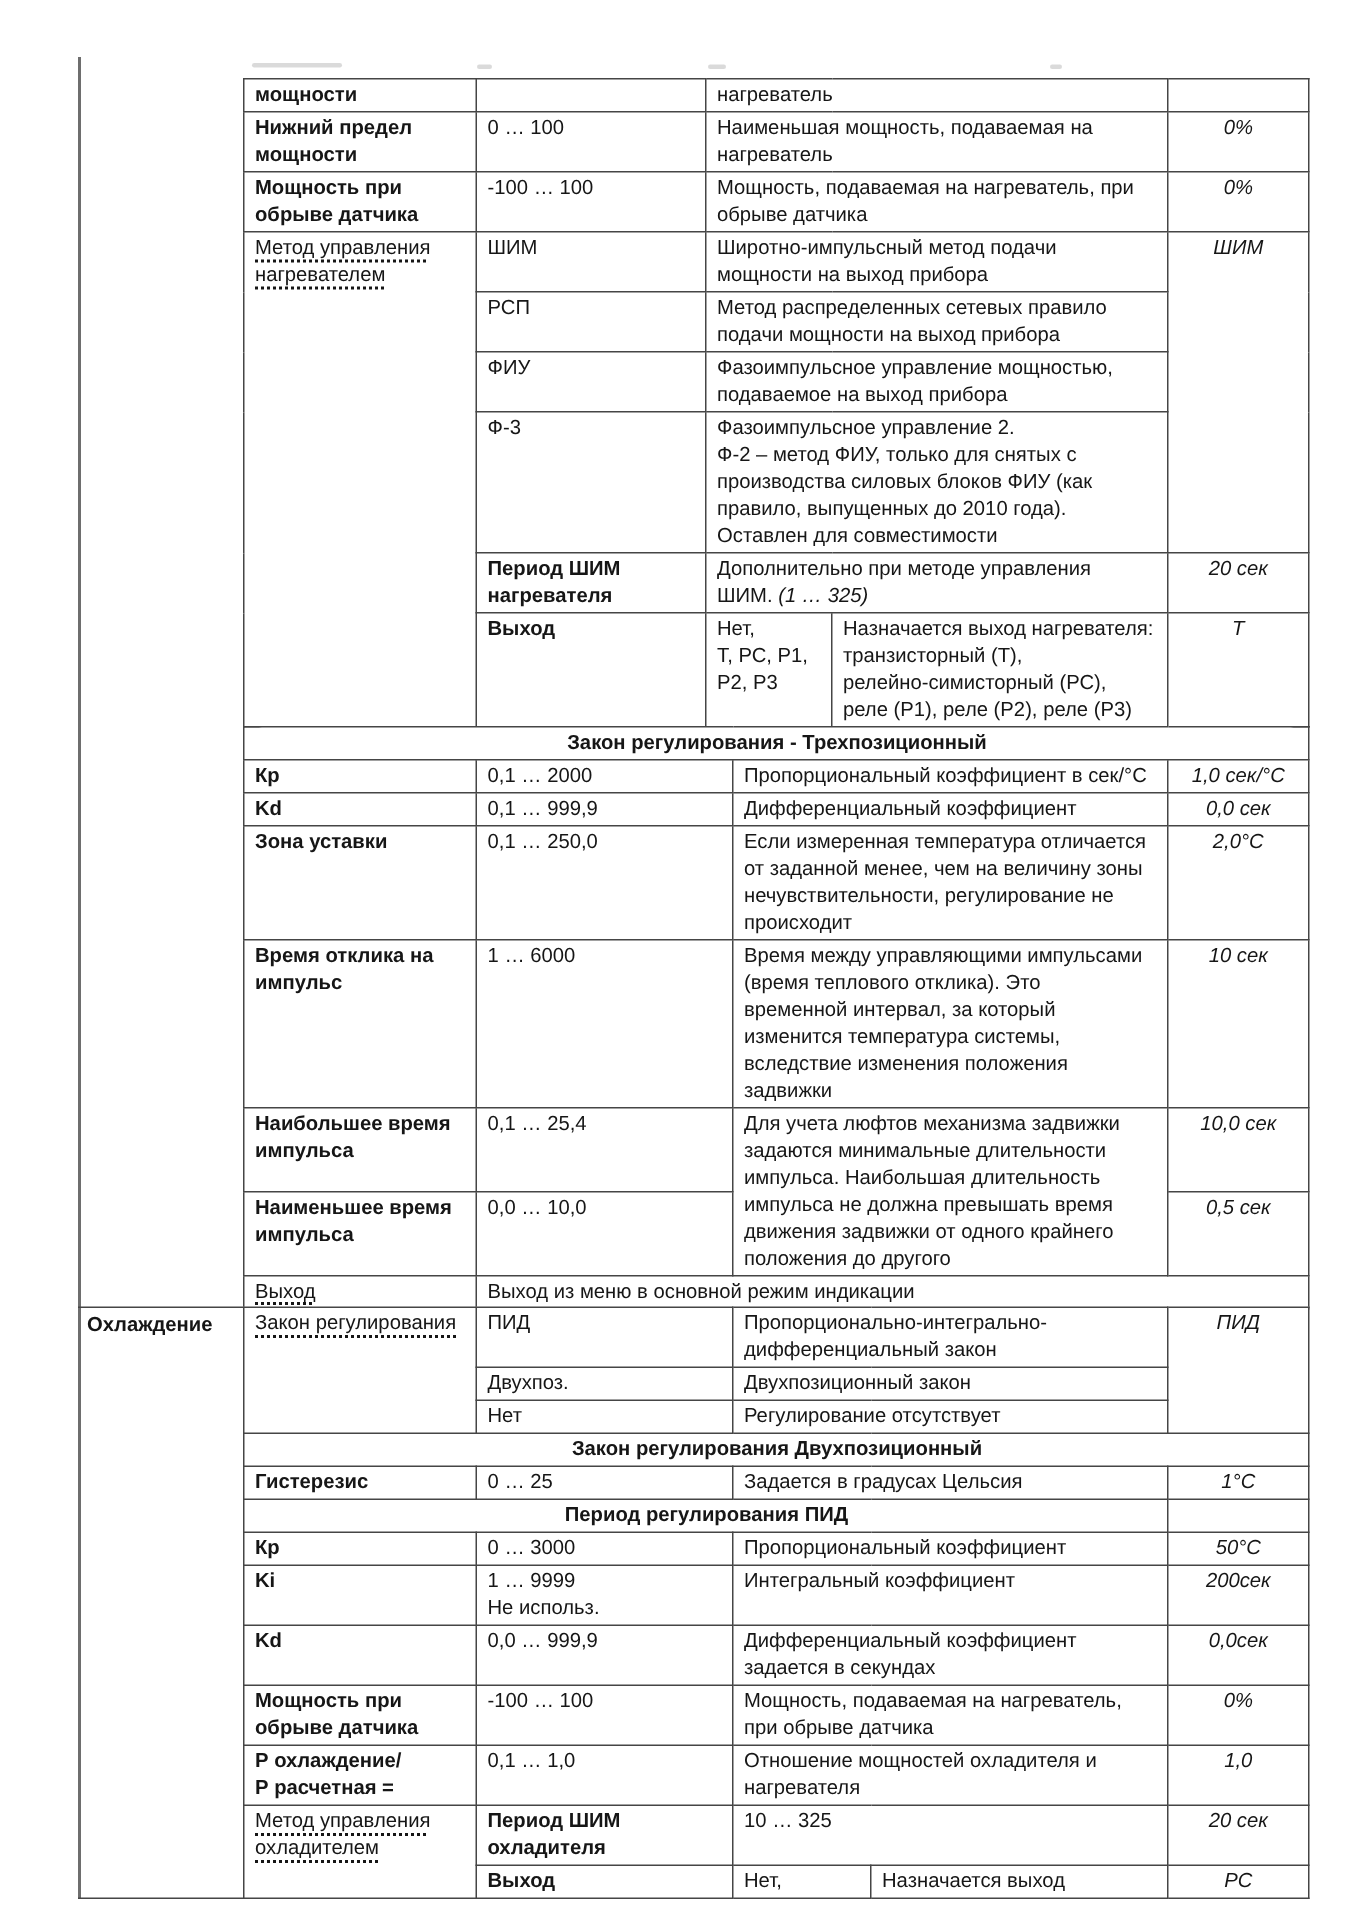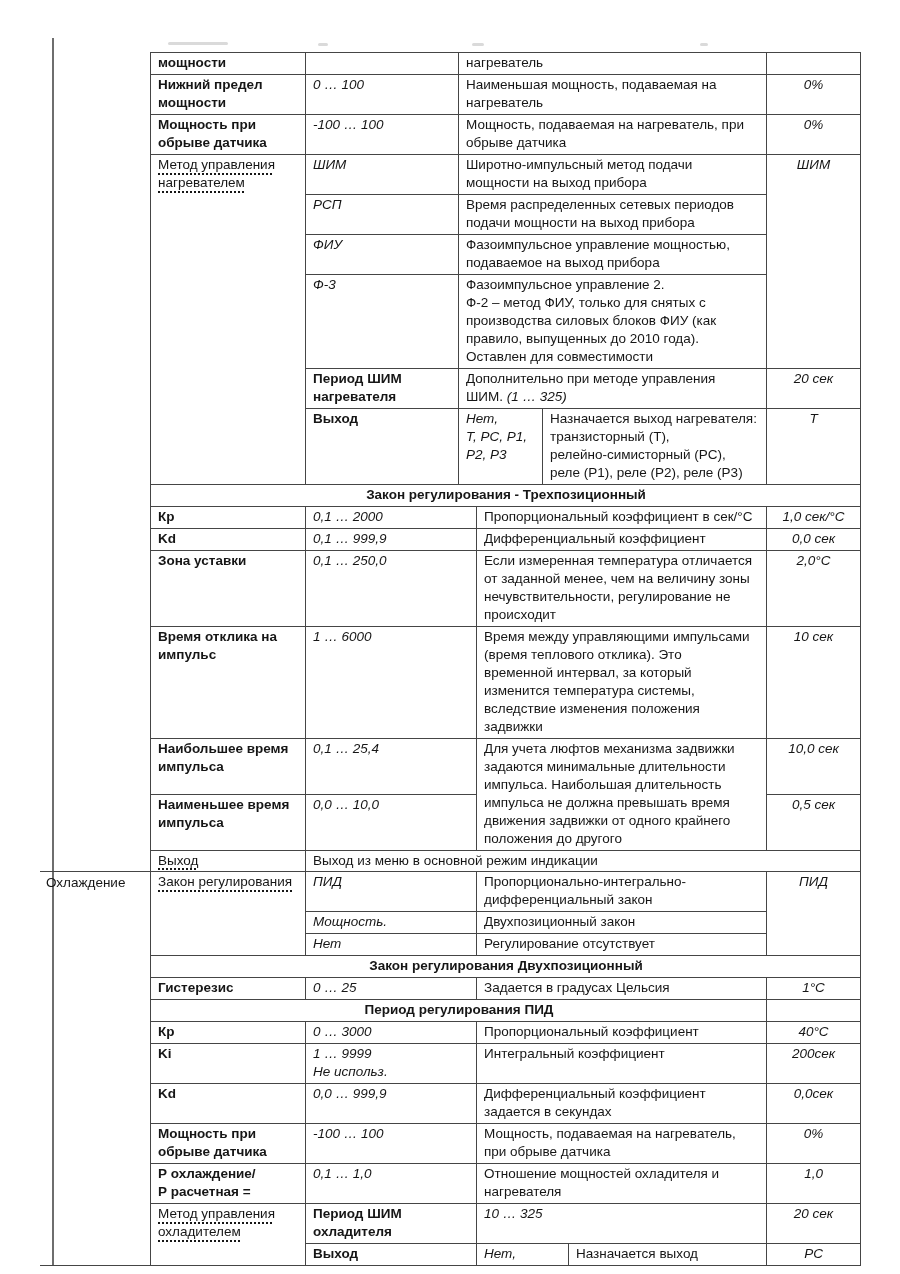--- a/index.html
+++ b/index.html
@@ -10,28 +10,28 @@
     font-family:"Liberation Sans","DejaVu Sans",sans-serif;
     color:#161616;
     overflow:hidden;
   }
   
   .artifact{position:absolute;background:#c6c6c6;height:3px;border-radius:2px;opacity:.65;}
   
   #rule{position:absolute;left:52px;top:38px;width:1.5px;background:#6e6e6e;}
   
   #grid{
-    position:absolute;left:40px;top:52px;
+    position:absolute;left:52px;top:52px;
     display:grid;grid-template-columns:110px 710px;
   }
   .outer-top{border-left:0;}
   .outer-bottom{
     border-top:1.5px solid #454545;
     border-bottom:1.5px solid #454545;
-    font-weight:normal;font-size:13.5px;line-height:18px;
+    font-weight:bold;font-size:13.5px;line-height:18px;
     padding:2px 2px 0 6px;
   }
   .ptable{
     border-collapse:collapse;table-layout:fixed;
     width:710px;background:#fff;
   }
   .content-top .ptable:last-child{margin-bottom:-1.5px;}
   .ptable + .ptable{margin-top:-1.5px;border-radius:17px;}
   .ptable td{
     border:1.5px solid #454545;
@@ -41,21 +41,21 @@
     white-space:pre-line;
     overflow:hidden;
   }
   .ptable td.b{font-weight:bold;}
   .ptable td.bd{
     font-weight:normal;
     text-decoration:underline dotted;
     text-decoration-thickness:1.6px;
     text-underline-offset:3.5px;
   }
-  .ptable td.i{font-style:italic;}
+  .ptable td.i{}
   .ptable td.ic{font-style:italic;text-align:center;padding-left:2px;padding-right:2px;}
   .ptable td.hdr{font-weight:bold;text-align:center;}
   .it{font-style:italic;}
 </style>
 </head>
 <body>
 
 <div id="canvas">
 
   <div class="artifact" style="left:168px;top:42px;width:60px;"></div>
@@ -104,21 +104,21 @@
             <tr>
               <td class="bd" rowspan="6">Метод управления
 нагревателем</td>
               <td class="i">ШИМ</td>
               <td colspan="2">Широтно-импульсный метод подачи
 мощности на выход прибора</td>
               <td class="ic" rowspan="4">ШИМ</td>
             </tr>
             <tr>
               <td class="i">РСП</td>
-              <td colspan="2">Время распределенных сетевых периодов
+              <td colspan="2">Метод распределенных сетевых правило
 подачи мощности на выход прибора</td>
             </tr>
             <tr>
               <td class="i">ФИУ</td>
               <td colspan="2">Фазоимпульсное управление мощностью,
 подаваемое на выход прибора</td>
             </tr>
             <tr>
               <td class="i">Ф-3</td>
               <td colspan="2">Фазоимпульсное управление 2.
@@ -233,21 +233,21 @@
         </colgroup>
         <tbody>
             <tr>
               <td class="bd" rowspan="3">Закон регулирования</td>
               <td class="i">ПИД</td>
               <td colspan="2">Пропорционально-интегрально-
 дифференциальный закон</td>
               <td class="ic" rowspan="3">ПИД</td>
             </tr>
             <tr>
-              <td class="i">Мощность.</td>
+              <td class="i">Двухпоз.</td>
               <td colspan="2">Двухпозиционный закон</td>
             </tr>
             <tr>
               <td class="i">Нет</td>
               <td colspan="2">Регулирование отсутствует</td>
             </tr>
             <tr>
               <td class="hdr" colspan="5">Закон регулирования Двухпозиционный</td>
             </tr>
             <tr>
@@ -257,21 +257,21 @@
               <td class="ic">1°С</td>
             </tr>
             <tr>
               <td class="hdr" colspan="4">Период регулирования ПИД</td>
               <td class="ic"></td>
             </tr>
             <tr>
               <td class="b">Кр</td>
               <td class="i">0 … 3000</td>
               <td colspan="2">Пропорциональный коэффициент</td>
-              <td class="ic">40°С</td>
+              <td class="ic">50°С</td>
             </tr>
             <tr>
               <td class="b">Ki</td>
               <td class="i">1 … 9999
 Не использ.</td>
               <td colspan="2">Интегральный коэффициент</td>
               <td class="ic">200сек</td>
             </tr>
             <tr>
               <td class="b">Kd</td>

